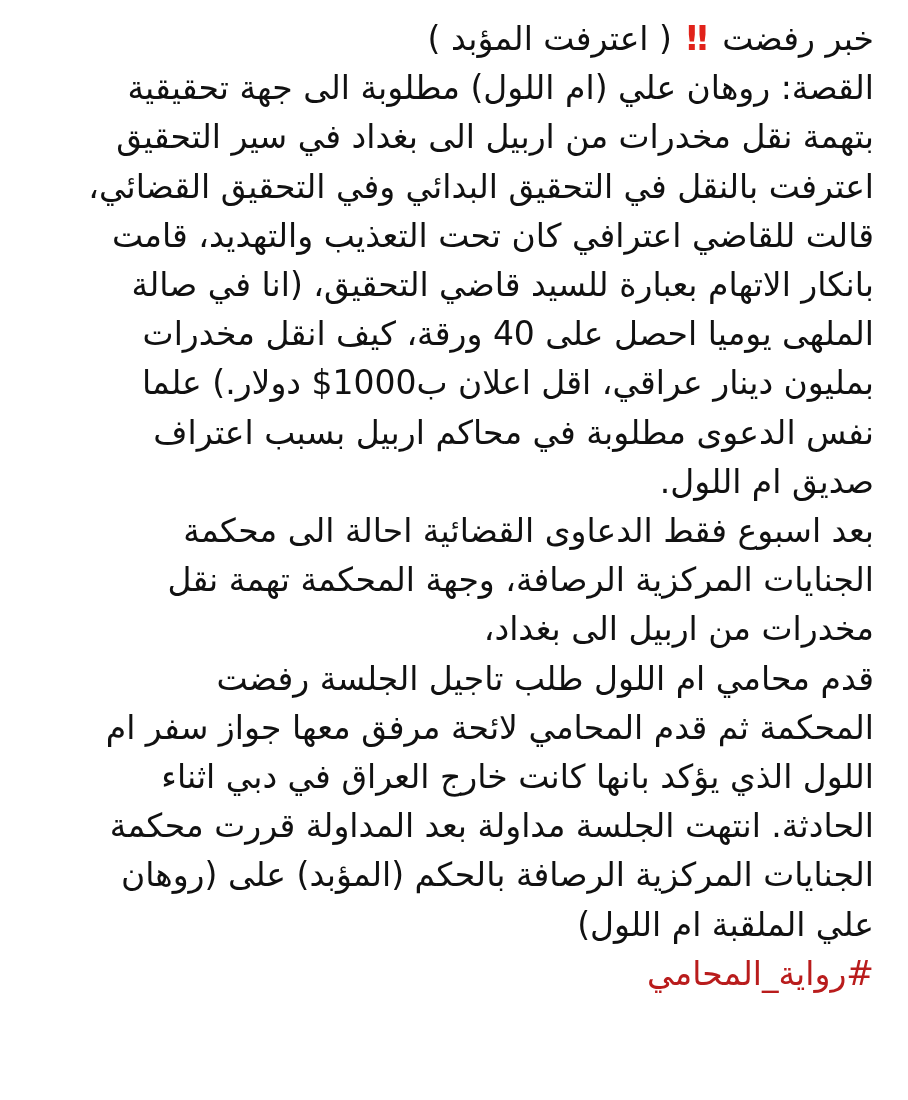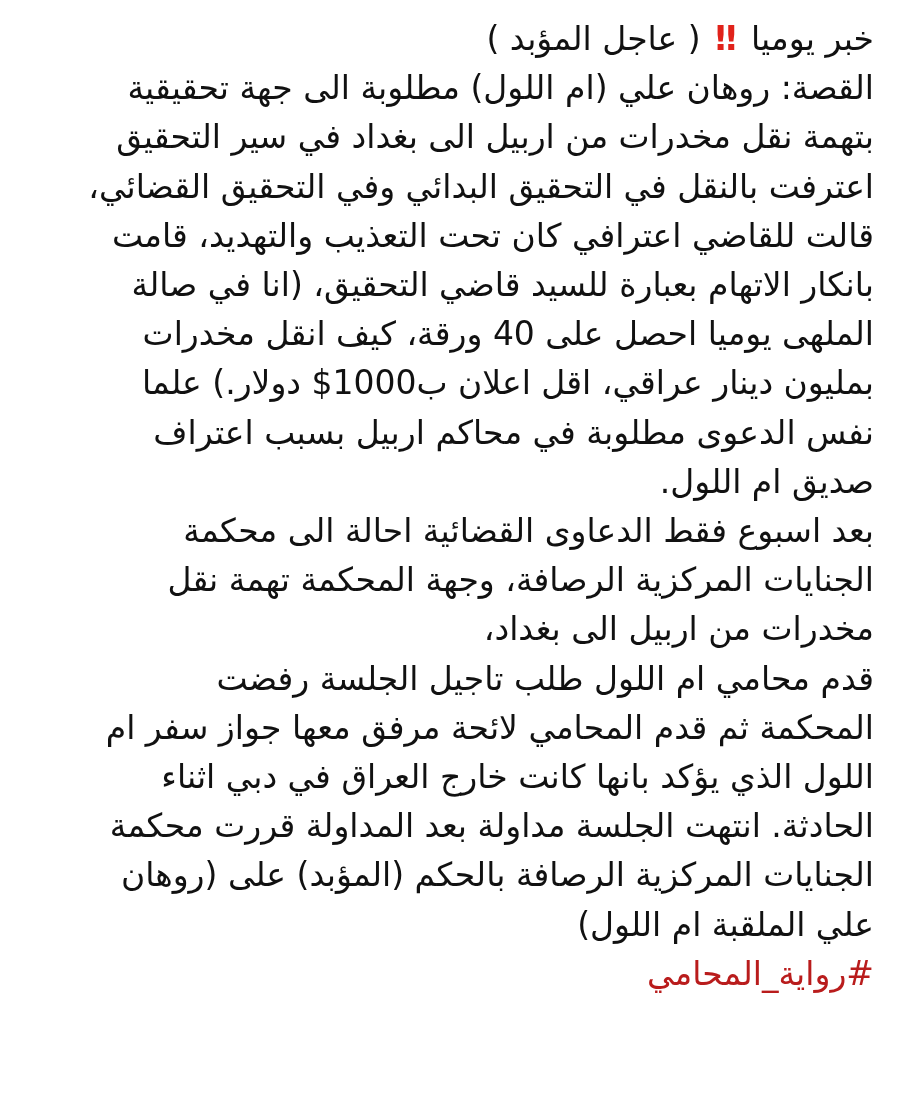--- a/index.html
+++ b/index.html
@@ -41,23 +41,23 @@
       color: #b91c1c;
       cursor: pointer;
       text-decoration: none;
     }
   </style>
 </head>
 <body>
 
 <div class="post">
   <span class="line">
-    <span>خبر يوميا</span>
+    <span>خبر رفضت</span>
     <span class="alarm">‼</span>
-    <span>( عاجل المؤبد )</span>
+    <span>( اعترفت المؤبد )</span>
   </span>
   <span class="line">القصة: روهان علي (ام اللول) مطلوبة الى جهة تحقيقية</span>
   <span class="line">بتهمة نقل مخدرات من اربيل الى بغداد في سير التحقيق</span>
   <span class="line">اعترفت بالنقل في التحقيق البدائي وفي التحقيق القضائي،</span>
   <span class="line">قالت للقاضي اعترافي كان تحت التعذيب والتهديد، قامت</span>
   <span class="line">بانكار الاتهام بعبارة للسيد قاضي التحقيق، (انا في صالة</span>
   <span class="line">الملهى يوميا احصل على 40 ورقة،  كيف انقل مخدرات</span>
   <span class="line">بمليون دينار عراقي، اقل اعلان ب1000$ دولار.) علما</span>
   <span class="line">نفس الدعوى مطلوبة في محاكم اربيل بسبب اعتراف</span>
   <span class="line">صديق ام اللول.</span>

